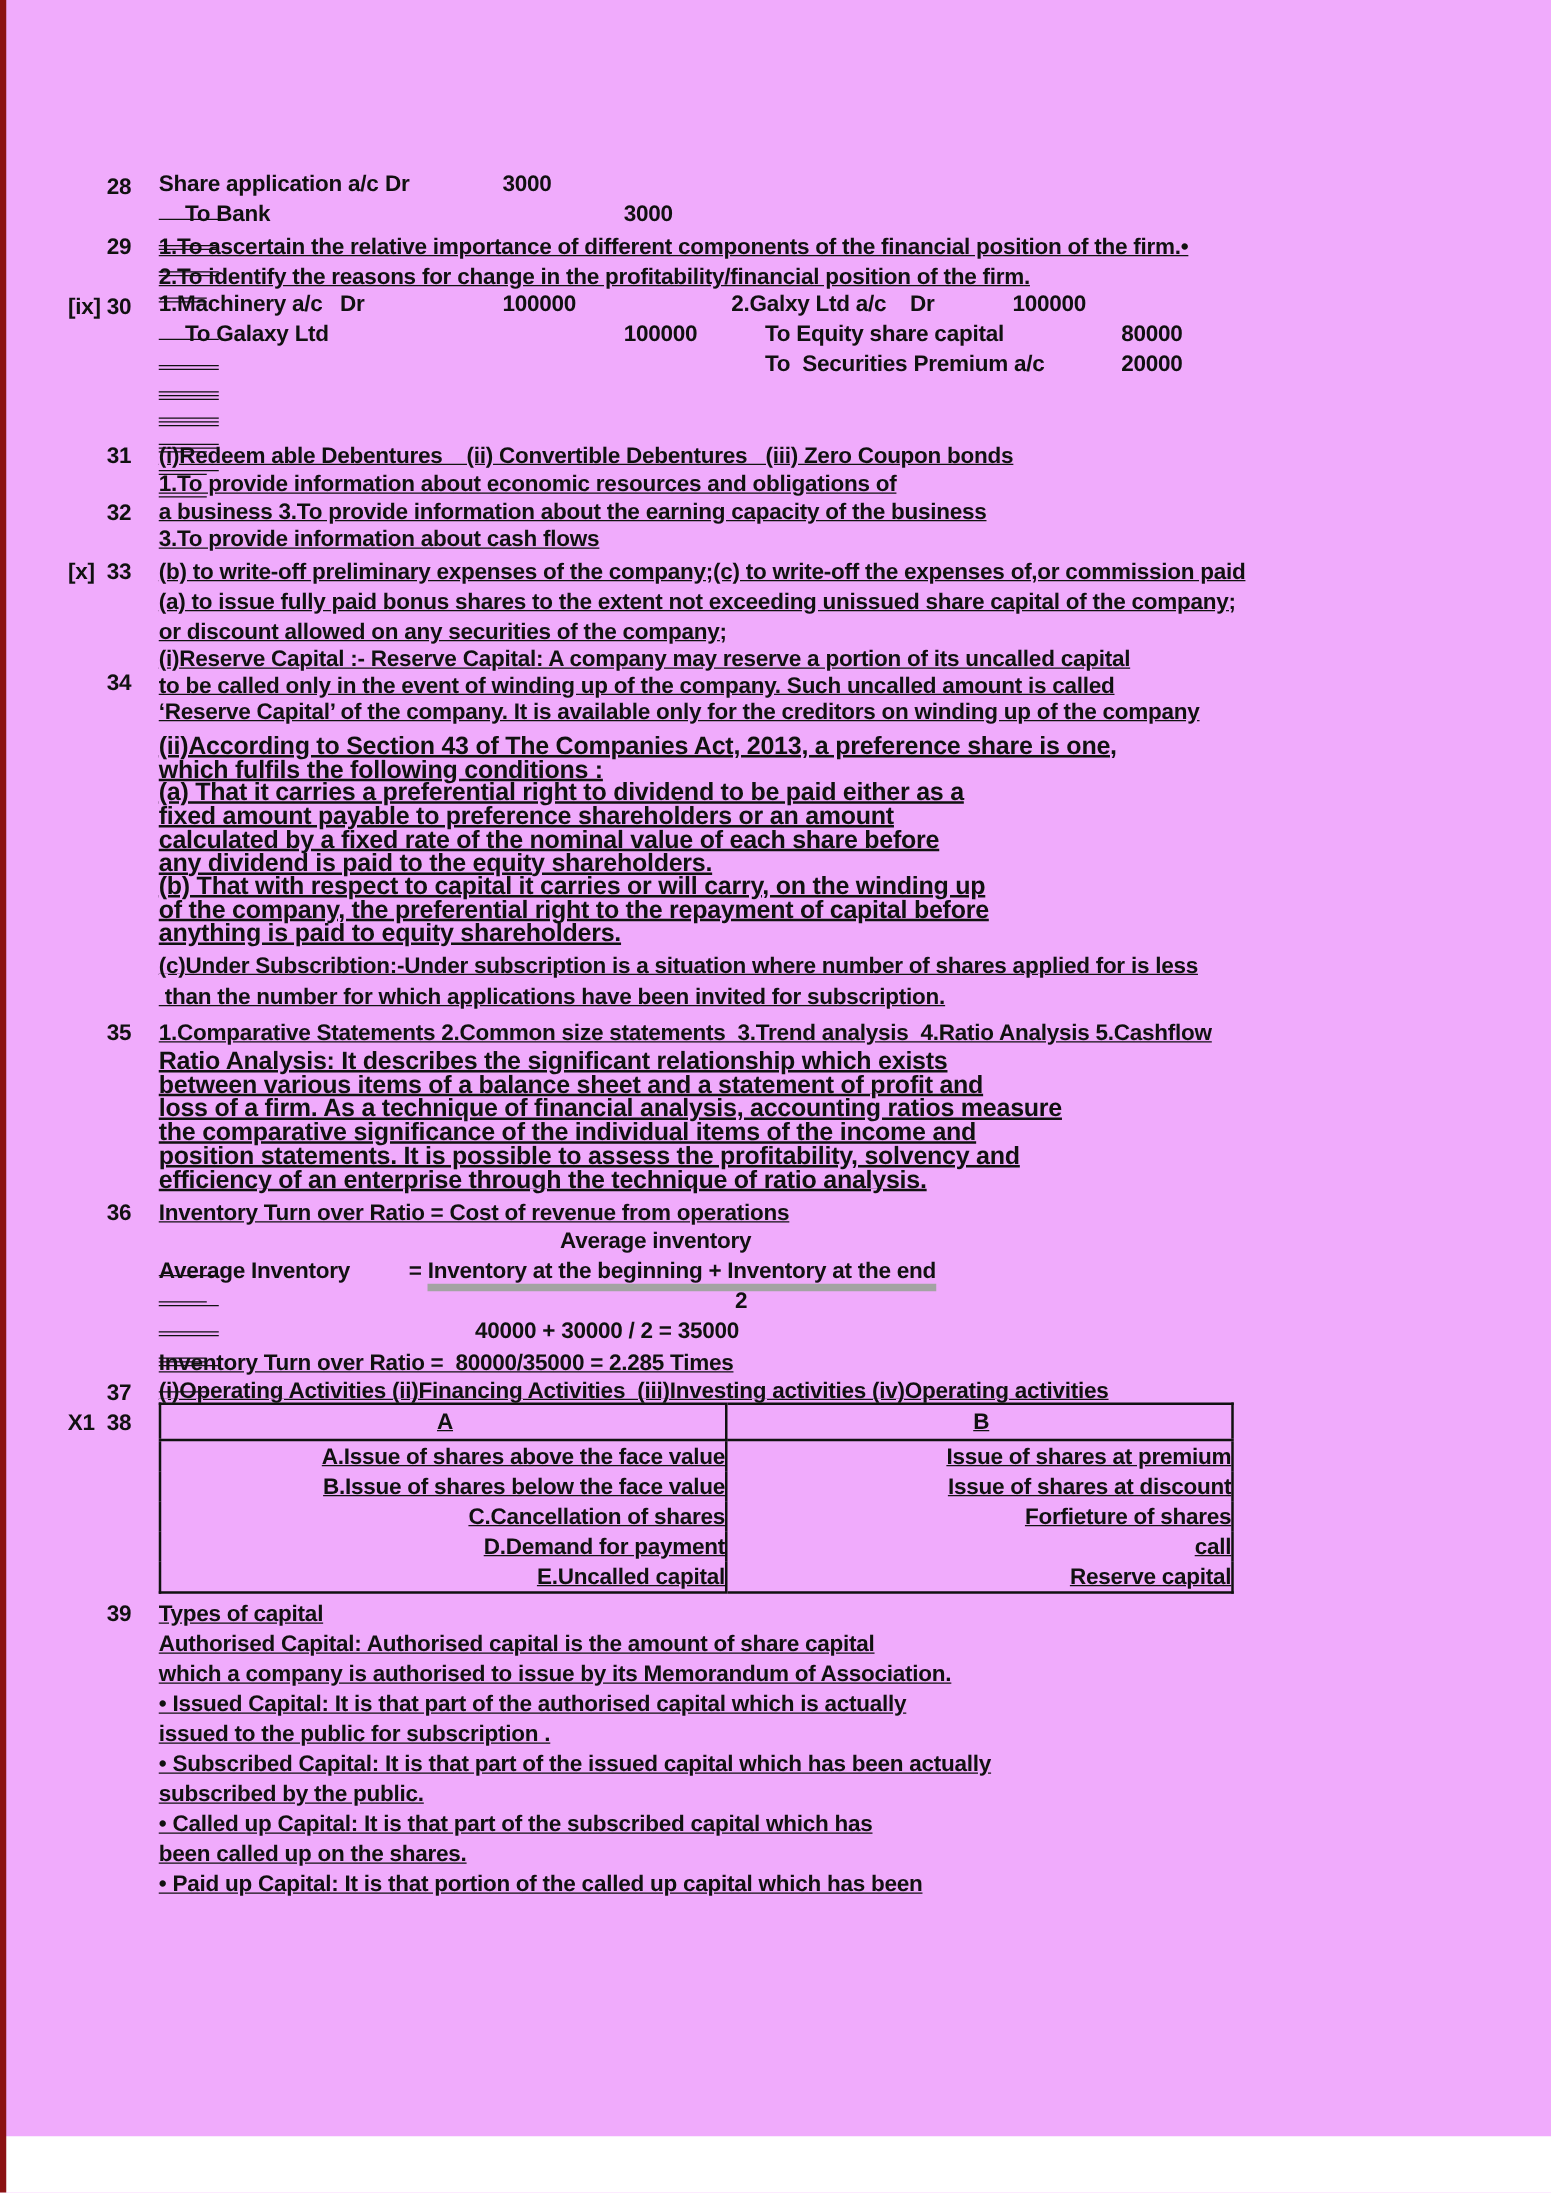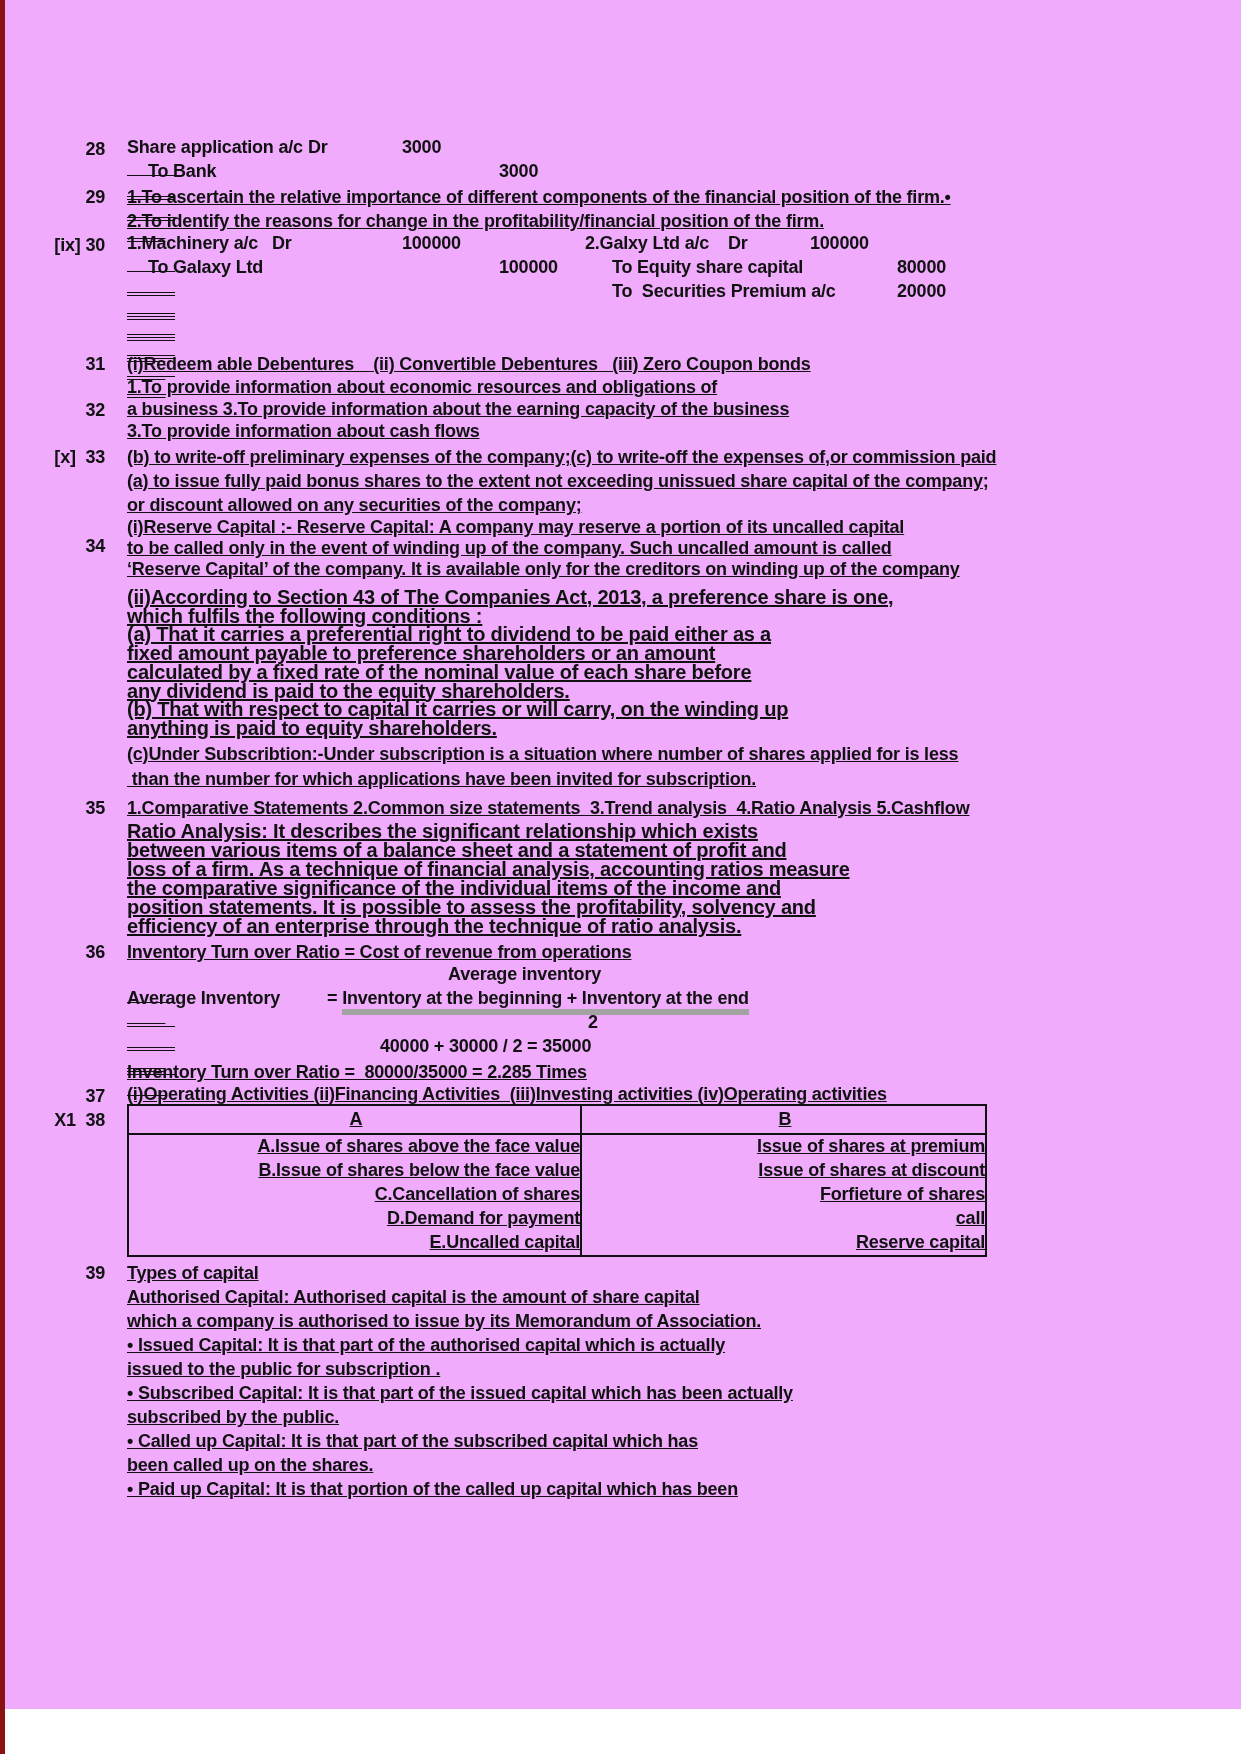--- a/index.html
+++ b/index.html
@@ -124,20 +124,21 @@
           <div class="line">‘Reserve Capital’ of the company. It is available only for the creditors on winding up of the company</div>
         </div>
         <div class="tight" style="margin-top:8px">
           <div class="line">(ii)According to Section 43 of The Companies Act, 2013, a preference share is one,</div>
           <div class="line">which fulfils the following conditions :</div>
           <div class="line">(a) That it carries a preferential right to dividend to be paid either as a</div>
           <div class="line">fixed amount payable to preference shareholders or an amount</div>
           <div class="line">calculated by a fixed rate of the nominal value of each share before</div>
           <div class="line">any dividend is paid to the equity shareholders.</div>
           <div class="line">(b) That with respect to capital it carries or will carry, on the winding up</div>
+          <div class="line">of the company, the preferential right to the repayment of capital before</div>
           <div class="line">anything is paid to equity shareholders.</div>
         </div>
         <div class="lh25" style="margin-top:4px">
           <div class="line">(c)Under Subscribtion:-Under subscription is a situation where number of shares applied for is less</div>
           <div class="line"> than the number for which applications have been invited for subscription.</div>
         </div>
       </div>
     </div>
 
     <div class="row" style="margin-top:4px">

